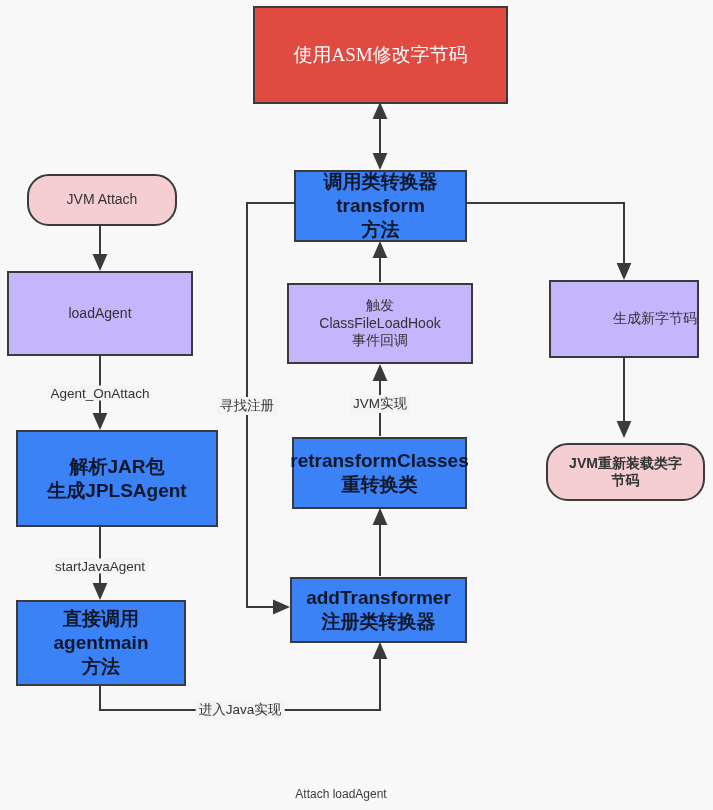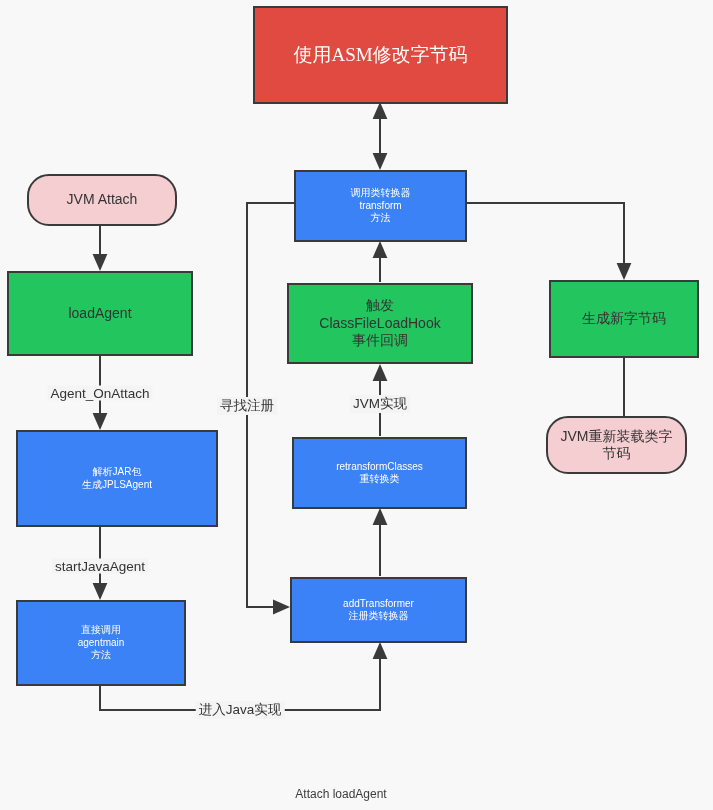--- a/index.html
+++ b/index.html
@@ -32,26 +32,26 @@
     display: flex;
     align-items: center;
     justify-content: center;
     text-align: center;
     border: 2px solid #3a3a3a;
     line-height: 1.25;
     white-space: pre-line;
   }
   .node.blue {
     background: #3b82f6;
-    color: #ffffff;
-    font-weight: normal;
-    font-size: 10px;
+    color: #0f172a;
+    font-weight: bold;
+    font-size: 19px;
   }
   .node.yellow {
-    background: #22c55e;
+    background: #c4b5fd;
     color: #333333;
     font-size: 14px;
   }
   .node.red {
     background: #e04a41;
     color: #ffffff;
     font-size: 19px;
     font-family: Liberation Serif, serif;
   }
   .node.pink {
@@ -155,25 +155,25 @@
     <span>解析JAR包
 生成JPLSAgent</span>
   </div>
 
   <div class="node blue" style="left:16px; top:600px; width:170px; height:86px;">
     <span>直接调用
 agentmain
 方法</span>
   </div>
 
-  <div class="node yellow" style="left:549px; top:280px; width:150px; height:78px;">
+  <div class="node yellow" style="left:549px; top:280px; width:150px; height:78px;justify-content:flex-end;">
     <span>生成新字节码</span>
   </div>
 
-  <div class="node pink" style="left:546px; top:416px; width:141px; height:58px;">
+  <div class="node pink" style="left:546px; top:443px; width:159px; height:58px;font-weight:bold;">
     <span>JVM重新装载类字
 节码</span>
   </div>
 
   <div class="edge-label" style="left:100px; top:393px;">Agent_OnAttach</div>
 
   <div class="edge-label" style="left:100px; top:566px;">startJavaAgent</div>
 
   <div class="edge-label" style="left:247px; top:406px;">寻找注册</div>
 

